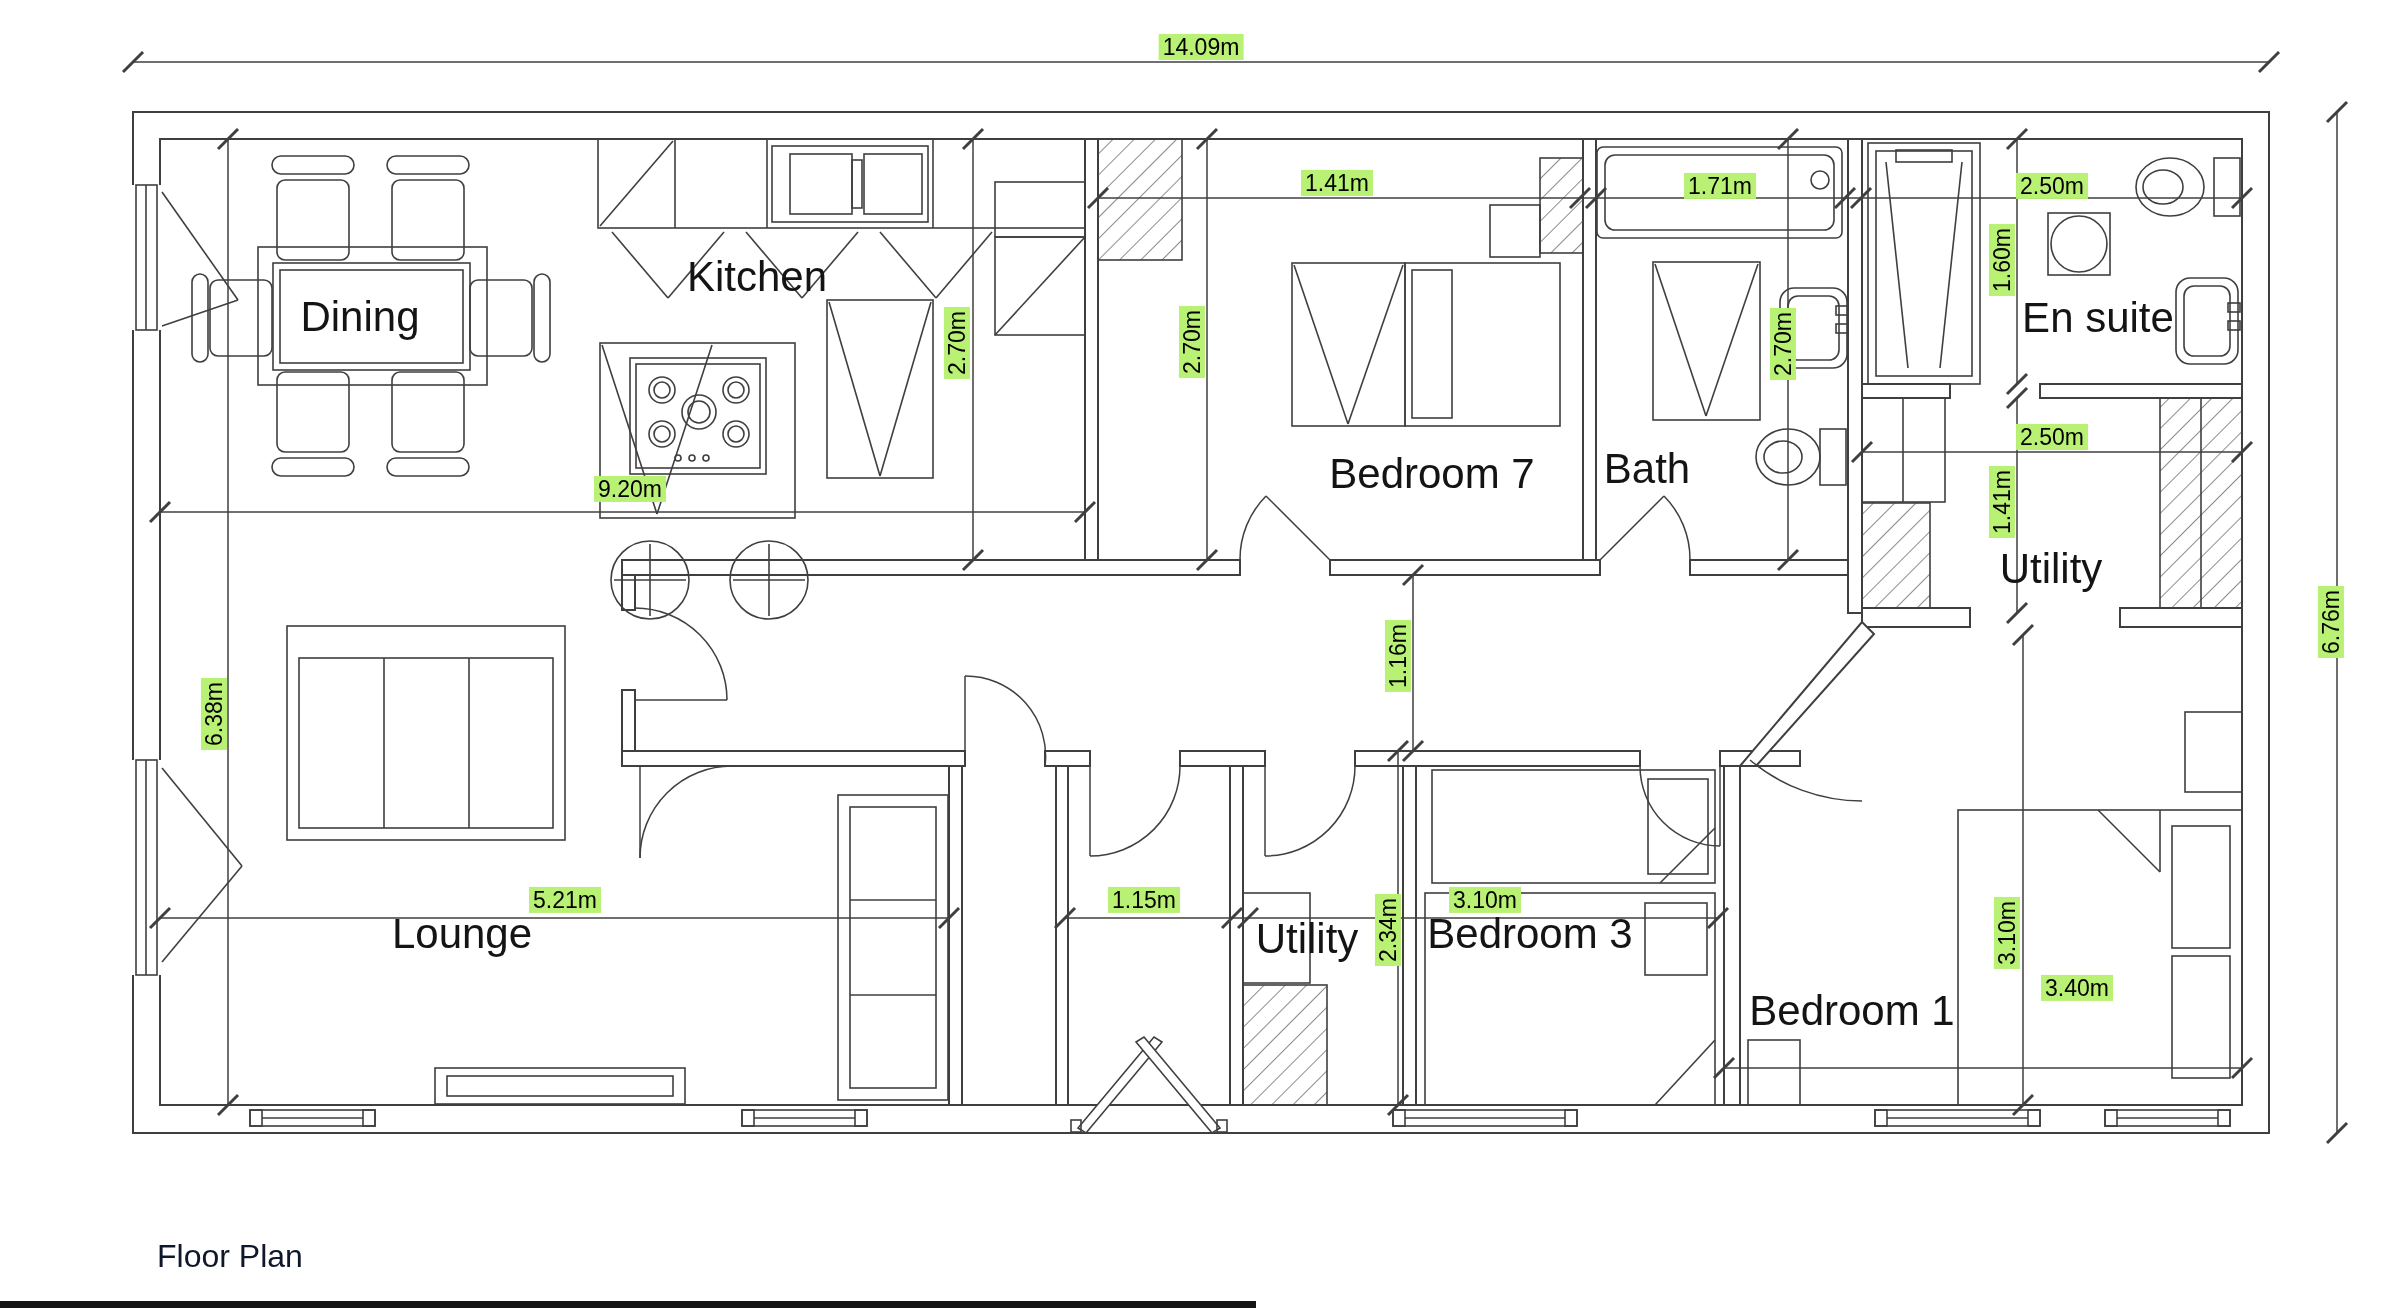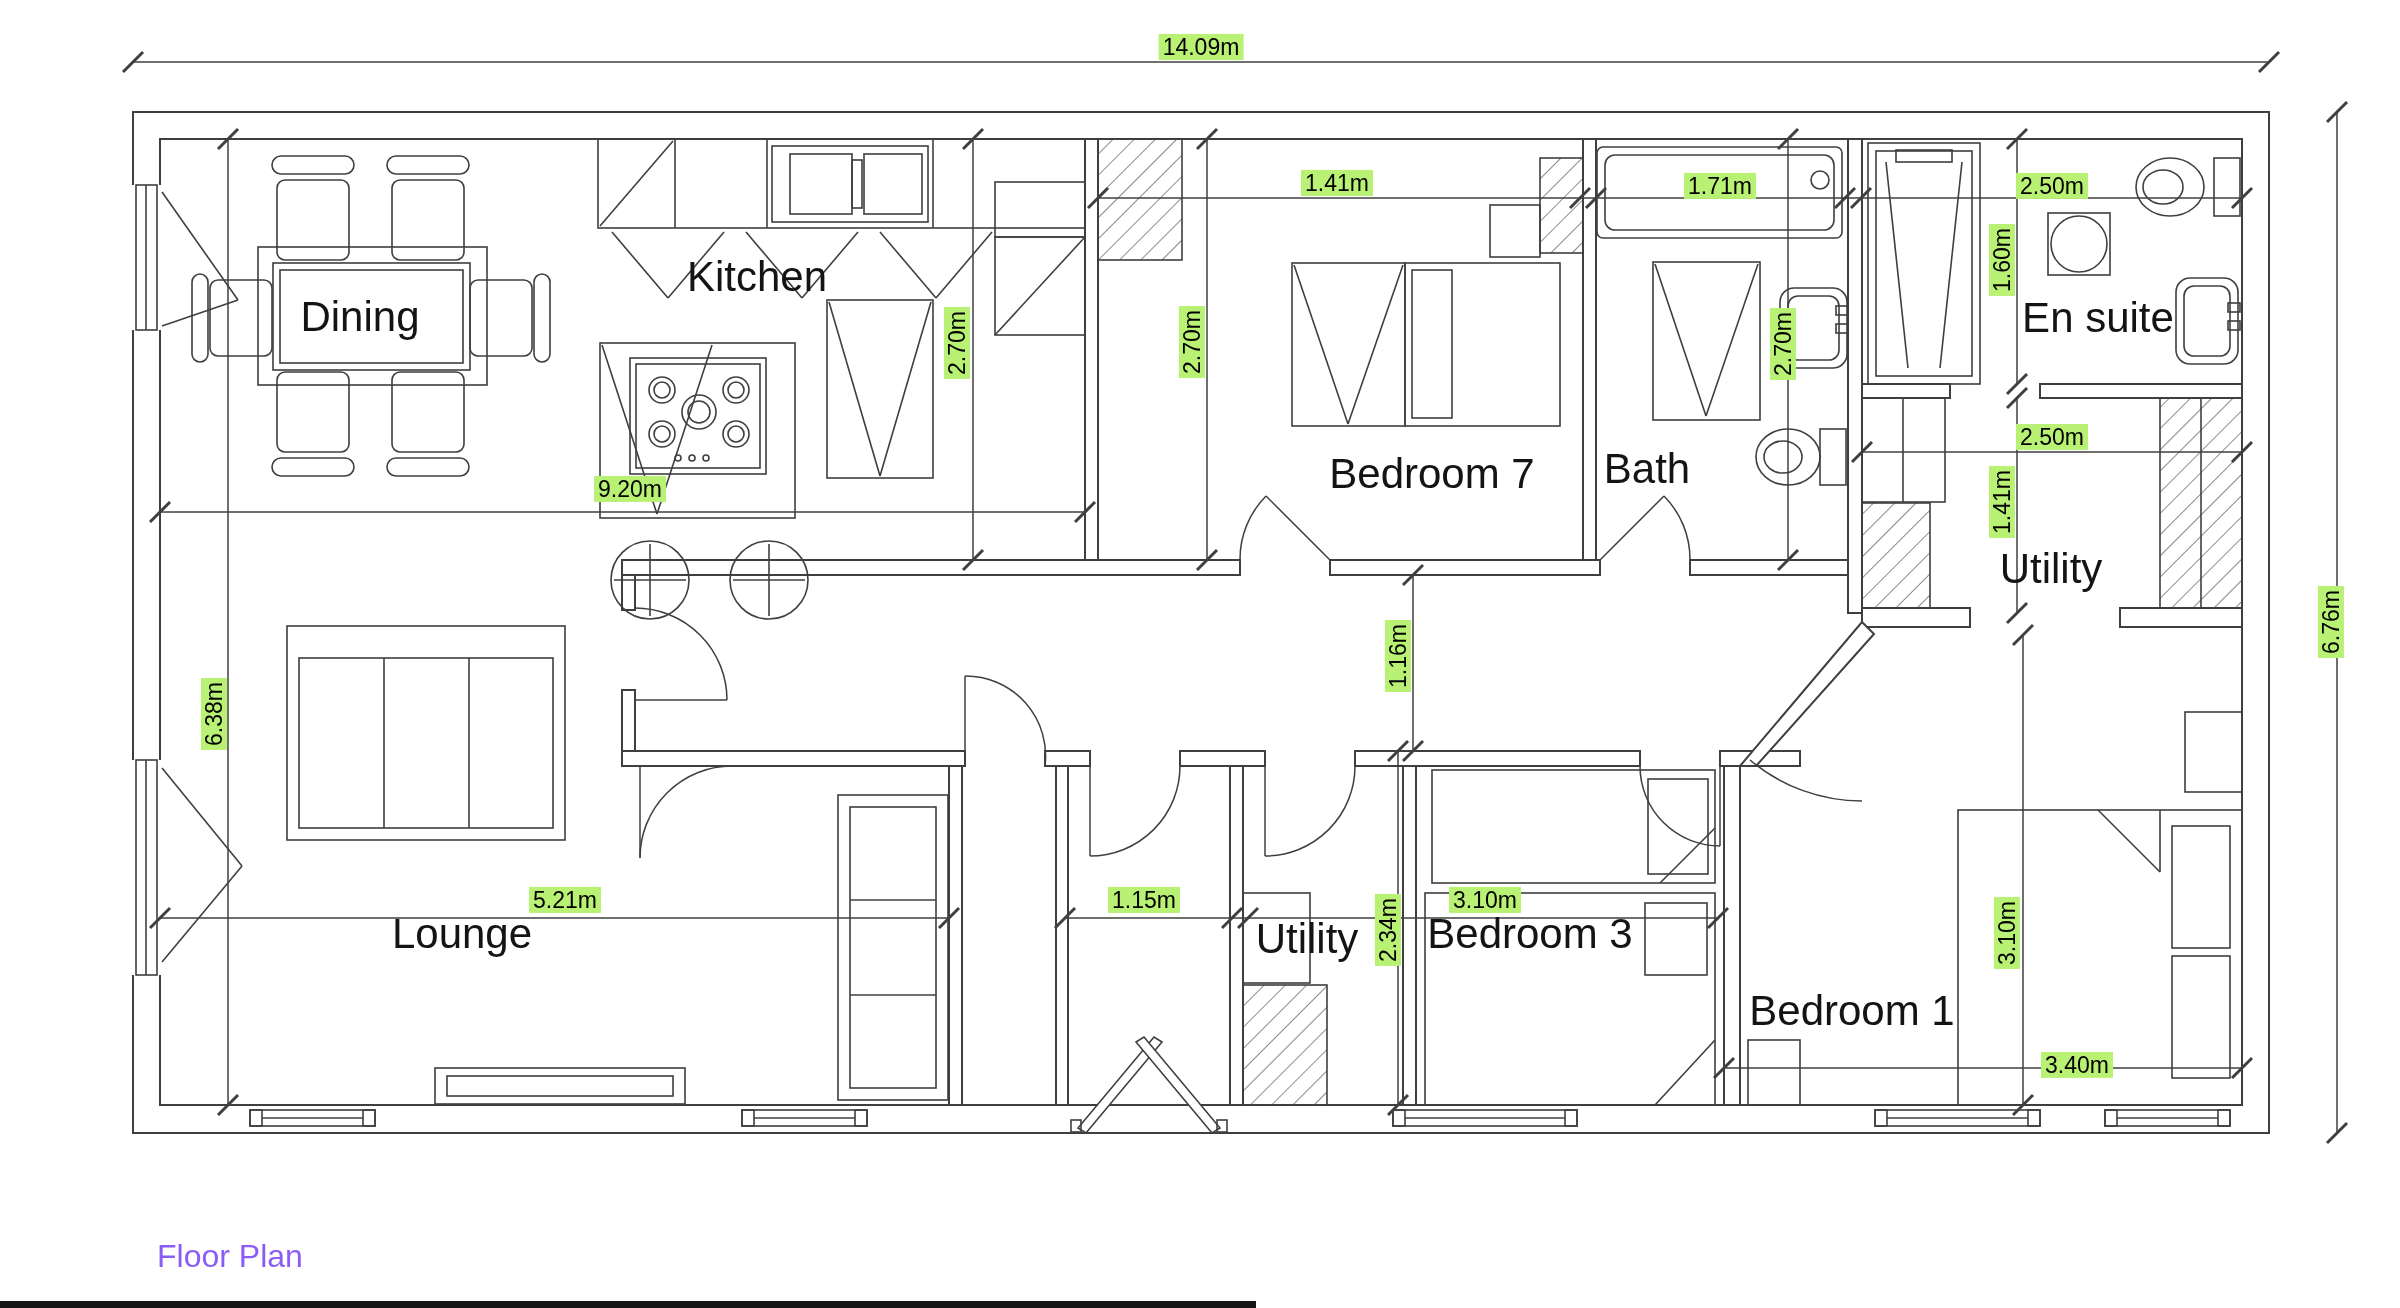--- a/index.html
+++ b/index.html
@@ -3,21 +3,21 @@
 <meta charset="utf-8">
 <style>
   html,body{margin:0;padding:0;background:#ffffff;}
   #canvas{position:relative;width:2400px;height:1308px;background:#ffffff;overflow:hidden;
           font-family:"Liberation Sans", sans-serif;}
   #plan-svg{position:absolute;left:0;top:0;}
   .lbl{position:absolute;transform:translate(-50%,-50%);white-space:nowrap;color:#111;}
   .room{font-size:42px;color:#141414;}
   .dim{font-size:23px;line-height:1.05;padding:1px 4px;background:#b9f174;color:#000;}
   .vert{transform:translate(-50%,-50%) rotate(-90deg);}
-  .caption{position:absolute;font-size:32px;color:#8b5cf6;white-space:nowrap;}
+  .caption{position:absolute;font-size:32px;color:#0f172a;white-space:nowrap;}
   .bottombar{position:absolute;left:0;top:1301px;width:1256px;height:7px;background:#151515;}
 </style>
 </head>
 <body>
 
 <div id="canvas">
 
 <svg id="plan-svg" width="2400" height="1308" viewBox="0 0 2400 1308" fill="none" stroke="#3f3f3f" stroke-width="2">
   <defs>
     <pattern id="hatch" width="15" height="15" patternTransform="rotate(45)" patternUnits="userSpaceOnUse">
@@ -374,19 +374,19 @@
 <div class="lbl dim vert" style="left:1783px;top:344px">2.70m</div>
 <div class="lbl dim" style="left:630px;top:489px">9.20m</div>
 <div class="lbl dim" style="left:2052px;top:437px">2.50m</div>
 <div class="lbl dim vert" style="left:2002px;top:502px">1.41m</div>
 <div class="lbl dim vert" style="left:1398px;top:656px">1.16m</div>
 <div class="lbl dim" style="left:565px;top:900px">5.21m</div>
 <div class="lbl dim" style="left:1144px;top:900px">1.15m</div>
 <div class="lbl dim" style="left:1485px;top:900px">3.10m</div>
 <div class="lbl dim vert" style="left:2007px;top:933px">3.10m</div>
 <div class="lbl dim vert" style="left:1388px;top:930px">2.34m</div>
-<div class="lbl dim" style="left:2077px;top:1065px">3.40m</div>
+<div class="lbl dim" style="left:2077px;top:988px">3.40m</div>
 
 <div class="caption" style="left:157px;top:1238px">Floor Plan</div>
 
 <div class="bottombar"></div>
 
 </div>
 
 </body></html>

